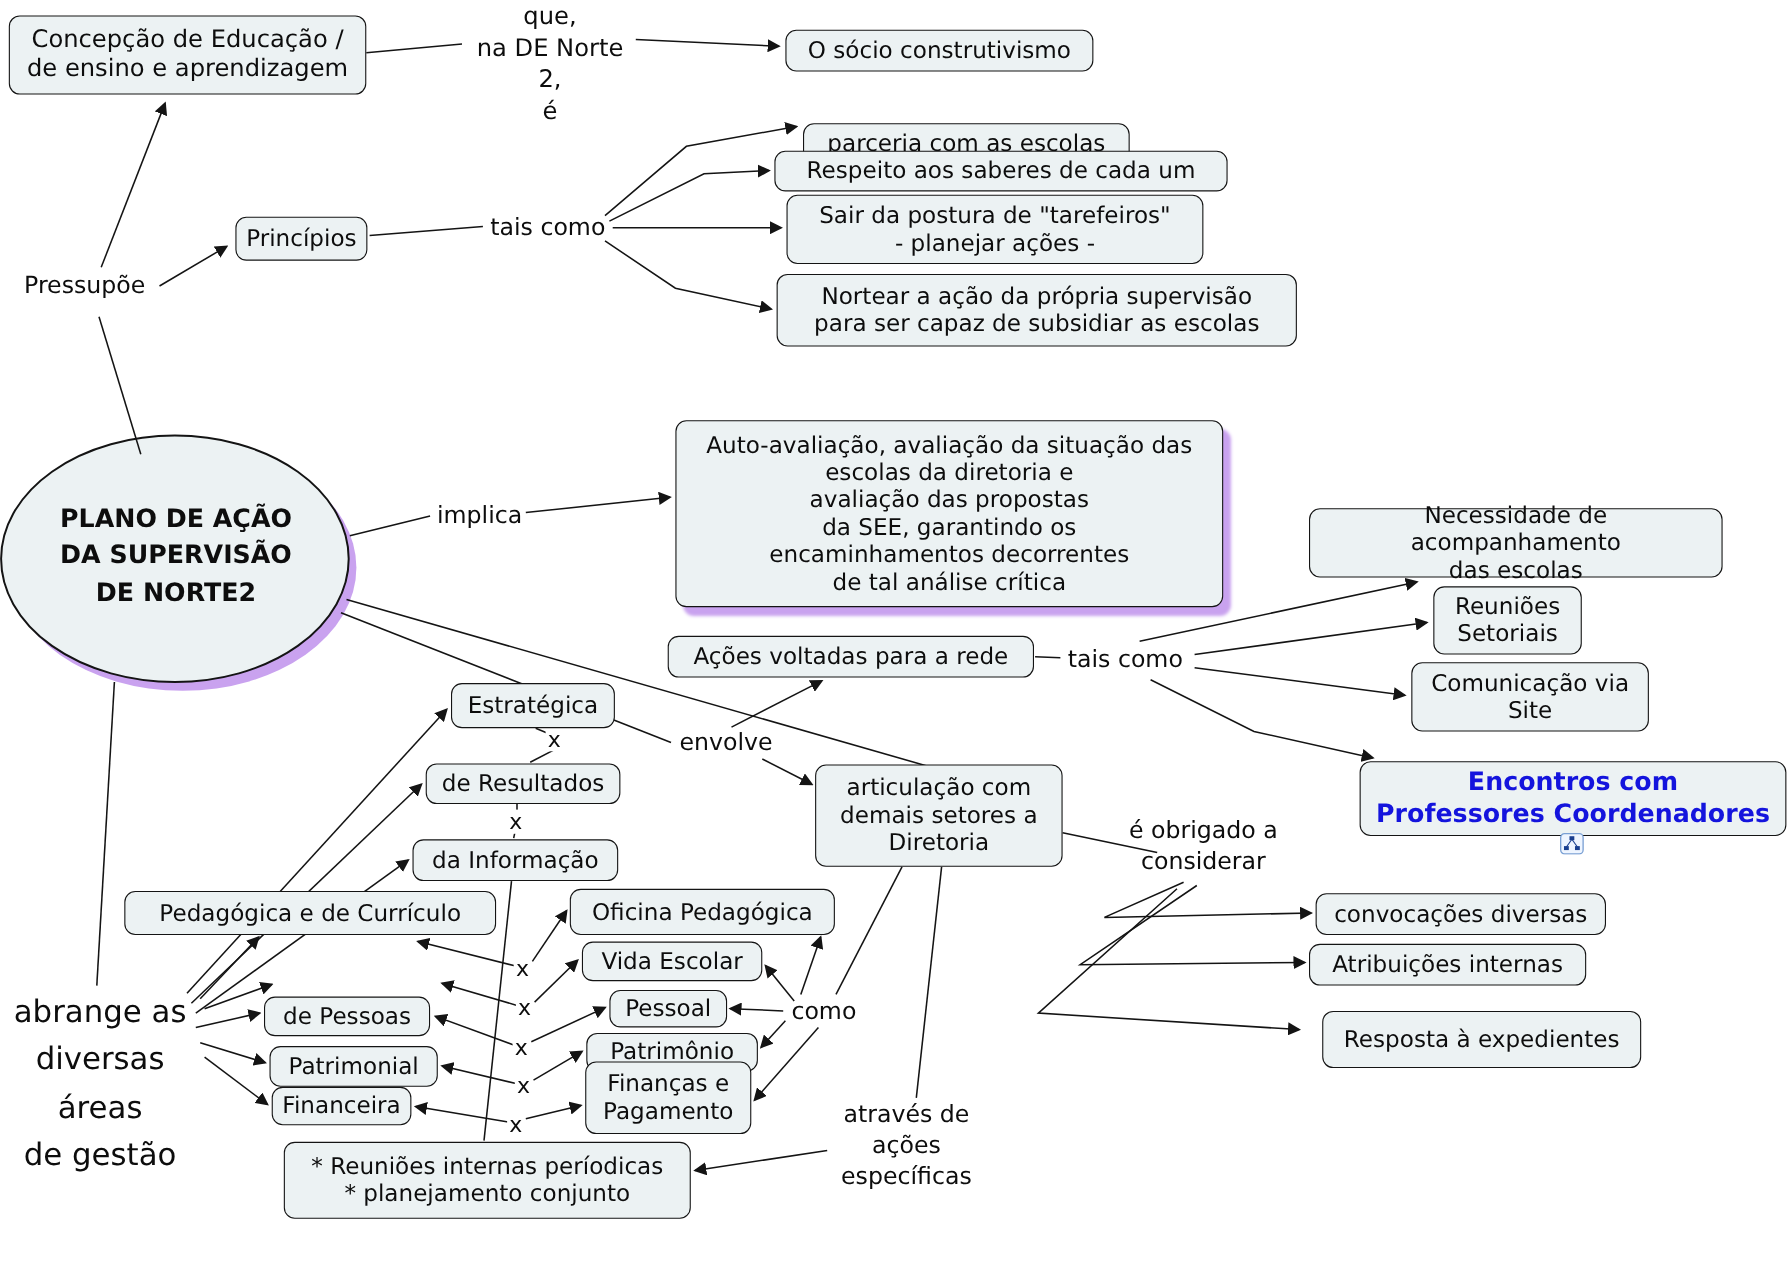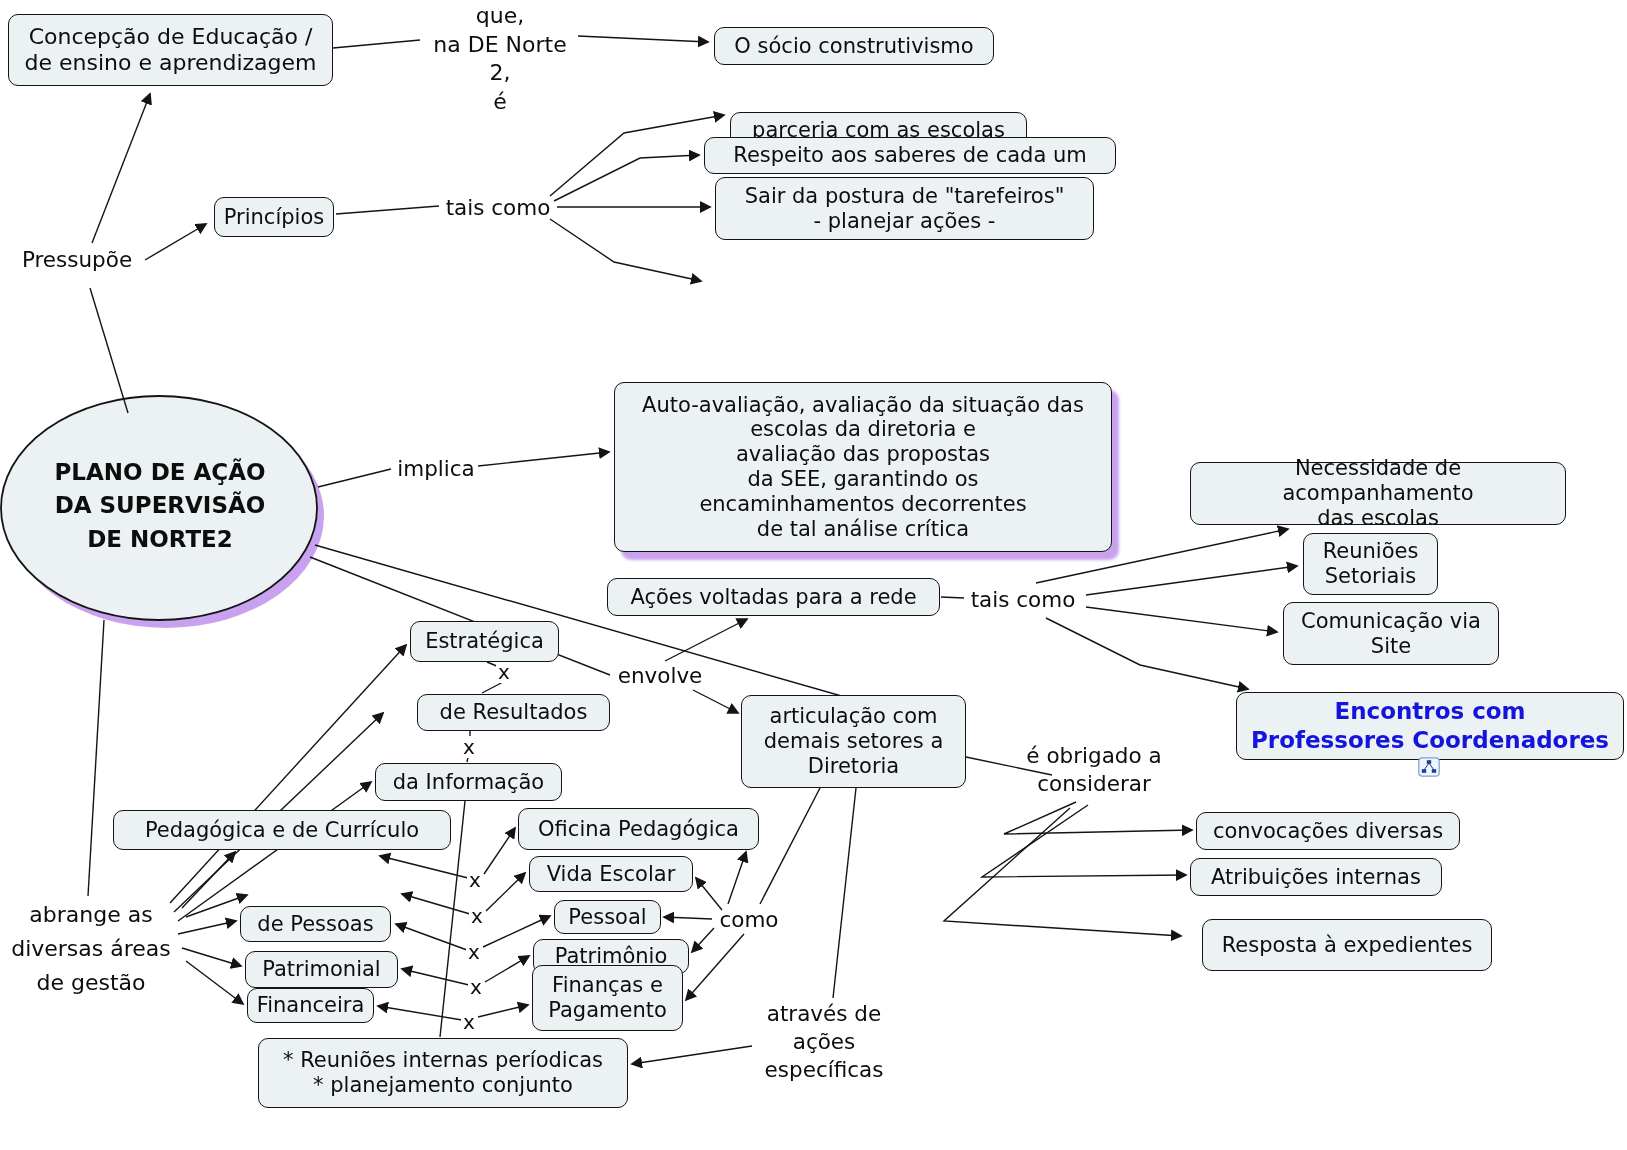--- a/index.html
+++ b/index.html
@@ -108,20 +108,22 @@
 DE  NORTE2</div>
 
   <div class="node" style="left:8px;top:14px;width:325px;height:72px;font-size:22px;">Concepção de Educação /
 de ensino e aprendizagem</div>
   <div class="node" style="left:714px;top:27px;width:280px;height:38px;">O sócio construtivismo</div>
   <div class="node" style="left:214px;top:197px;width:120px;height:40px;">Princípios</div>
   <div class="node" style="left:730px;top:112px;width:297px;height:37px;">parceria com as escolas</div>
   <div class="node" style="left:704px;top:137px;width:412px;height:37px;">Respeito aos saberes de cada um</div>
   <div class="node" style="left:715px;top:177px;width:379px;height:63px;">Sair da postura de "tarefeiros"
 - planejar ações -</div>
+  <div class="node" style="left:706px;top:249px;width:473px;height:66px;">Nortear a ação da própria supervisão
+para ser capaz de subsidiar as escolas</div>
   <div class="node shadowed" style="left:614px;top:382px;width:498px;height:170px;">Auto-avaliação, avaliação da situação das
 escolas da diretoria e
 avaliação das propostas
 da SEE, garantindo os
 encaminhamentos decorrentes
 de tal análise crítica</div>
   <div class="node" style="left:607px;top:578px;width:333px;height:38px;">Ações voltadas para a rede</div>
   <div class="node" style="left:1190px;top:462px;width:376px;height:63px;">Necessidade de acompanhamento
 das escolas</div>
   <div class="node" style="left:1303px;top:533px;width:135px;height:62px;">Reuniões
@@ -130,21 +132,21 @@
 Site</div>
   <div class="node" id="encontros" style="left:1236px;top:692px;width:388px;height:68px;">Encontros com
 Professores Coordenadores</div>
   <div class="node" style="left:741px;top:695px;width:225px;height:93px;">articulação com
 demais setores a
 Diretoria</div>
   <div class="node" style="left:1196px;top:812px;width:264px;height:38px;">convocações diversas</div>
   <div class="node" style="left:1190px;top:858px;width:252px;height:38px;">Atribuições internas</div>
   <div class="node" style="left:1202px;top:919px;width:290px;height:52px;">Resposta à expedientes</div>
   <div class="node" style="left:410px;top:621px;width:149px;height:41px;">Estratégica</div>
-  <div class="node" style="left:387px;top:694px;width:193px;height:37px;margin-left:30px;">de Resultados</div>
+  <div class="node" style="left:387px;top:694px;width:177px;height:37px;">de Resultados</div>
   <div class="node" style="left:375px;top:763px;width:187px;height:38px;">da Informação</div>
   <div class="node" style="left:113px;top:810px;width:338px;height:40px;">Pedagógica e de Currículo</div>
   <div class="node" style="left:240px;top:906px;width:151px;height:36px;">de Pessoas</div>
   <div class="node" style="left:245px;top:951px;width:153px;height:37px;">Patrimonial</div>
   <div class="node" style="left:247px;top:988px;width:127px;height:35px;">Financeira</div>
   <div class="node" style="left:518px;top:808px;width:241px;height:42px;">Oficina Pedagógica</div>
   <div class="node" style="left:529px;top:856px;width:164px;height:36px;">Vida Escolar</div>
   <div class="node" style="left:554px;top:900px;width:107px;height:34px;">Pessoal</div>
   <div class="node" style="left:533px;top:939px;width:156px;height:35px;">Patrimônio</div>
   <div class="node" style="left:532px;top:965px;width:151px;height:66px;">Finanças e
@@ -156,21 +158,21 @@
   <div class="lbl" style="left:422px;top:2px;width:156px;font-size:22px;">que,
 na DE Norte 2,
 é</div>
   <div class="lbl" style="left:441px;top:194px;width:114px;">tais como</div>
   <div class="lbl" style="left:393px;top:455px;width:86px;">implica</div>
   <div class="lbl" style="left:966px;top:586px;width:114px;">tais como</div>
   <div class="lbl" style="left:610px;top:662px;width:100px;">envolve</div>
   <div class="lbl" style="left:1016px;top:742px;width:156px;">é obrigado a
 considerar</div>
   <div class="lbl" style="left:714px;top:906px;width:70px;">como</div>
-  <div class="lbl" style="left:6px;top:898px;width:170px;font-size:22px;line-height:1.55;">abrange as
+  <div class="lbl" style="left:6px;top:898px;width:170px;font-size:28px;line-height:1.55;">abrange as
 diversas áreas
 de gestão</div>
   <div class="lbl" style="left:755px;top:1000px;width:138px;">através de
 ações
 específicas</div>
 
   <span class="xlbl" style="left:496px;top:661px;">x</span>
   <span class="xlbl" style="left:461px;top:736px;">x</span>
   <span class="xlbl" style="left:467px;top:869px;">x</span>
   <span class="xlbl" style="left:469px;top:905px;">x</span>

